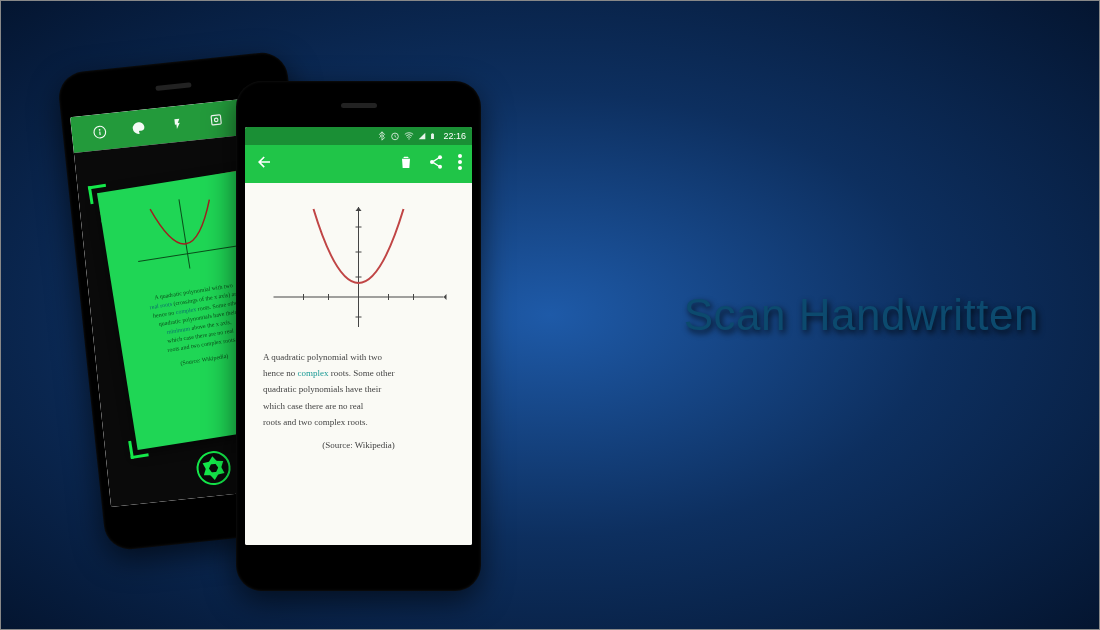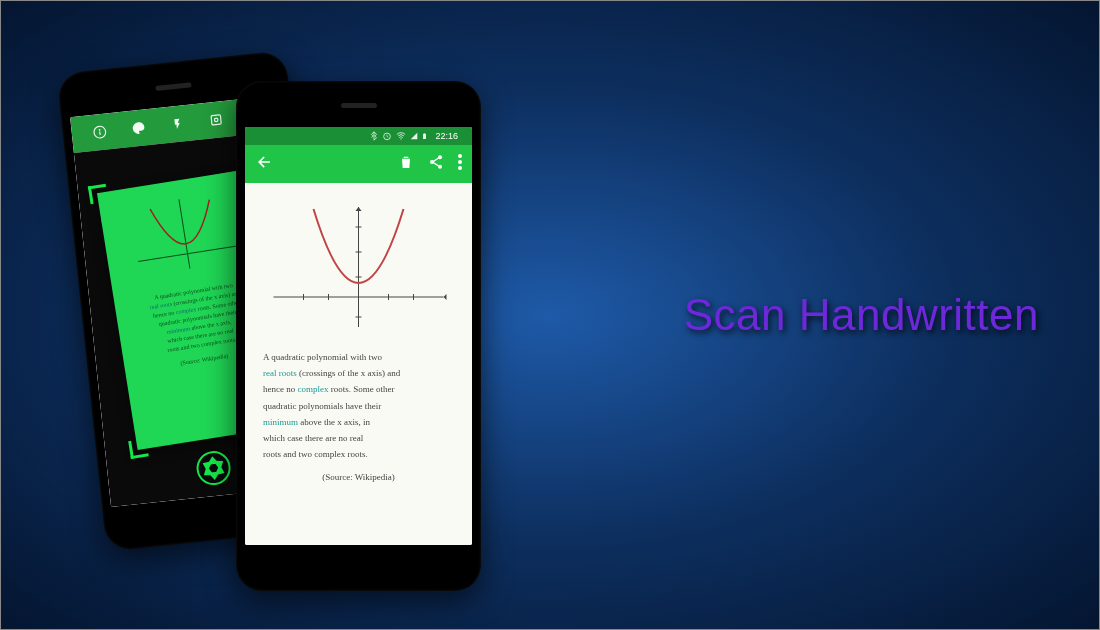--- a/index.html
+++ b/index.html
@@ -11,21 +11,21 @@
       overflow: hidden;
       position: relative;
       border: 1px solid #888;
     }
     .headline {
       position: absolute;
       right: 60px;
       top: 50%;
       transform: translateY(-50%);
       text-align: right;
-      color: #6d28d9;
+      color: #0c4a6e;
       font-size: 44px;
       font-weight: 400;
       line-height: 1.3;
       text-shadow: 2px 3px 6px rgba(0,0,0,0.8);
       letter-spacing: 0.5px;
     }
     .phones-wrap {
       position: absolute;
       left: 80px;
       top: 40px;
@@ -126,21 +126,21 @@
     .p1-gallery {
       position:absolute; top:44px; right:-8px;
       width:30px; height:30px; background:#1fd655; border-radius:50%;
       display:flex;align-items:center;justify-content:center;
       box-shadow:0 2px 6px rgba(0,0,0,0.4);
     }
     
     .p2-status {
       height:18px; background:#1a8f35;
       display:flex; align-items:center; justify-content:flex-end;
-      padding:0 14px; gap:4px; color:#fff; font-size:9px;
+      padding:0 6px; gap:4px; color:#fff; font-size:9px;
     }
     .p2-toolbar {
       height:38px; background:#20c548;
       display:flex; align-items:center; padding:0 10px; gap:14px;
     }
     .p2-toolbar .spacer { flex:1; }
     .p2-body {
       position:absolute; top:56px; left:0; right:0; bottom:0;
       background:#fafaf5; padding:14px 18px 10px;
     }
@@ -310,24 +310,22 @@
               <line x1="92" y1="80" x2="98" y2="80"></line>
                 <line x1="92" y1="120" x2="98" y2="120"></line>
             </g>
             <polyline points="180,100 183,97 183,103" fill="#444"></polyline>
             <polyline points="95,10 92,14 98,14" fill="#444"></polyline>
             <path d="M 50 12 Q 95 160 140 12" fill="none" stroke="#c04545" stroke-width="2"></path>
           </svg>
         </div>
         <div class="p2-notes">
           <div>A quadratic polynomial with two</div>
-          <div><span class="teal">real roots</span><span> (crossings of the x axis) and</span></div>
           <div><span>hence no </span><span class="teal">complex</span><span> roots. Some other</span></div>
           <div>quadratic polynomials have their</div>
-          <div><span class="teal">minimum</span><span> above the x axis, in</span></div>
           <div>which case there are no real</div>
           <div>roots and two complex roots.</div>
         </div>
         <div class="p2-source">(Source: Wikipedia)</div>
       </div>
     </div>
   </div>
 
 </div>
 

